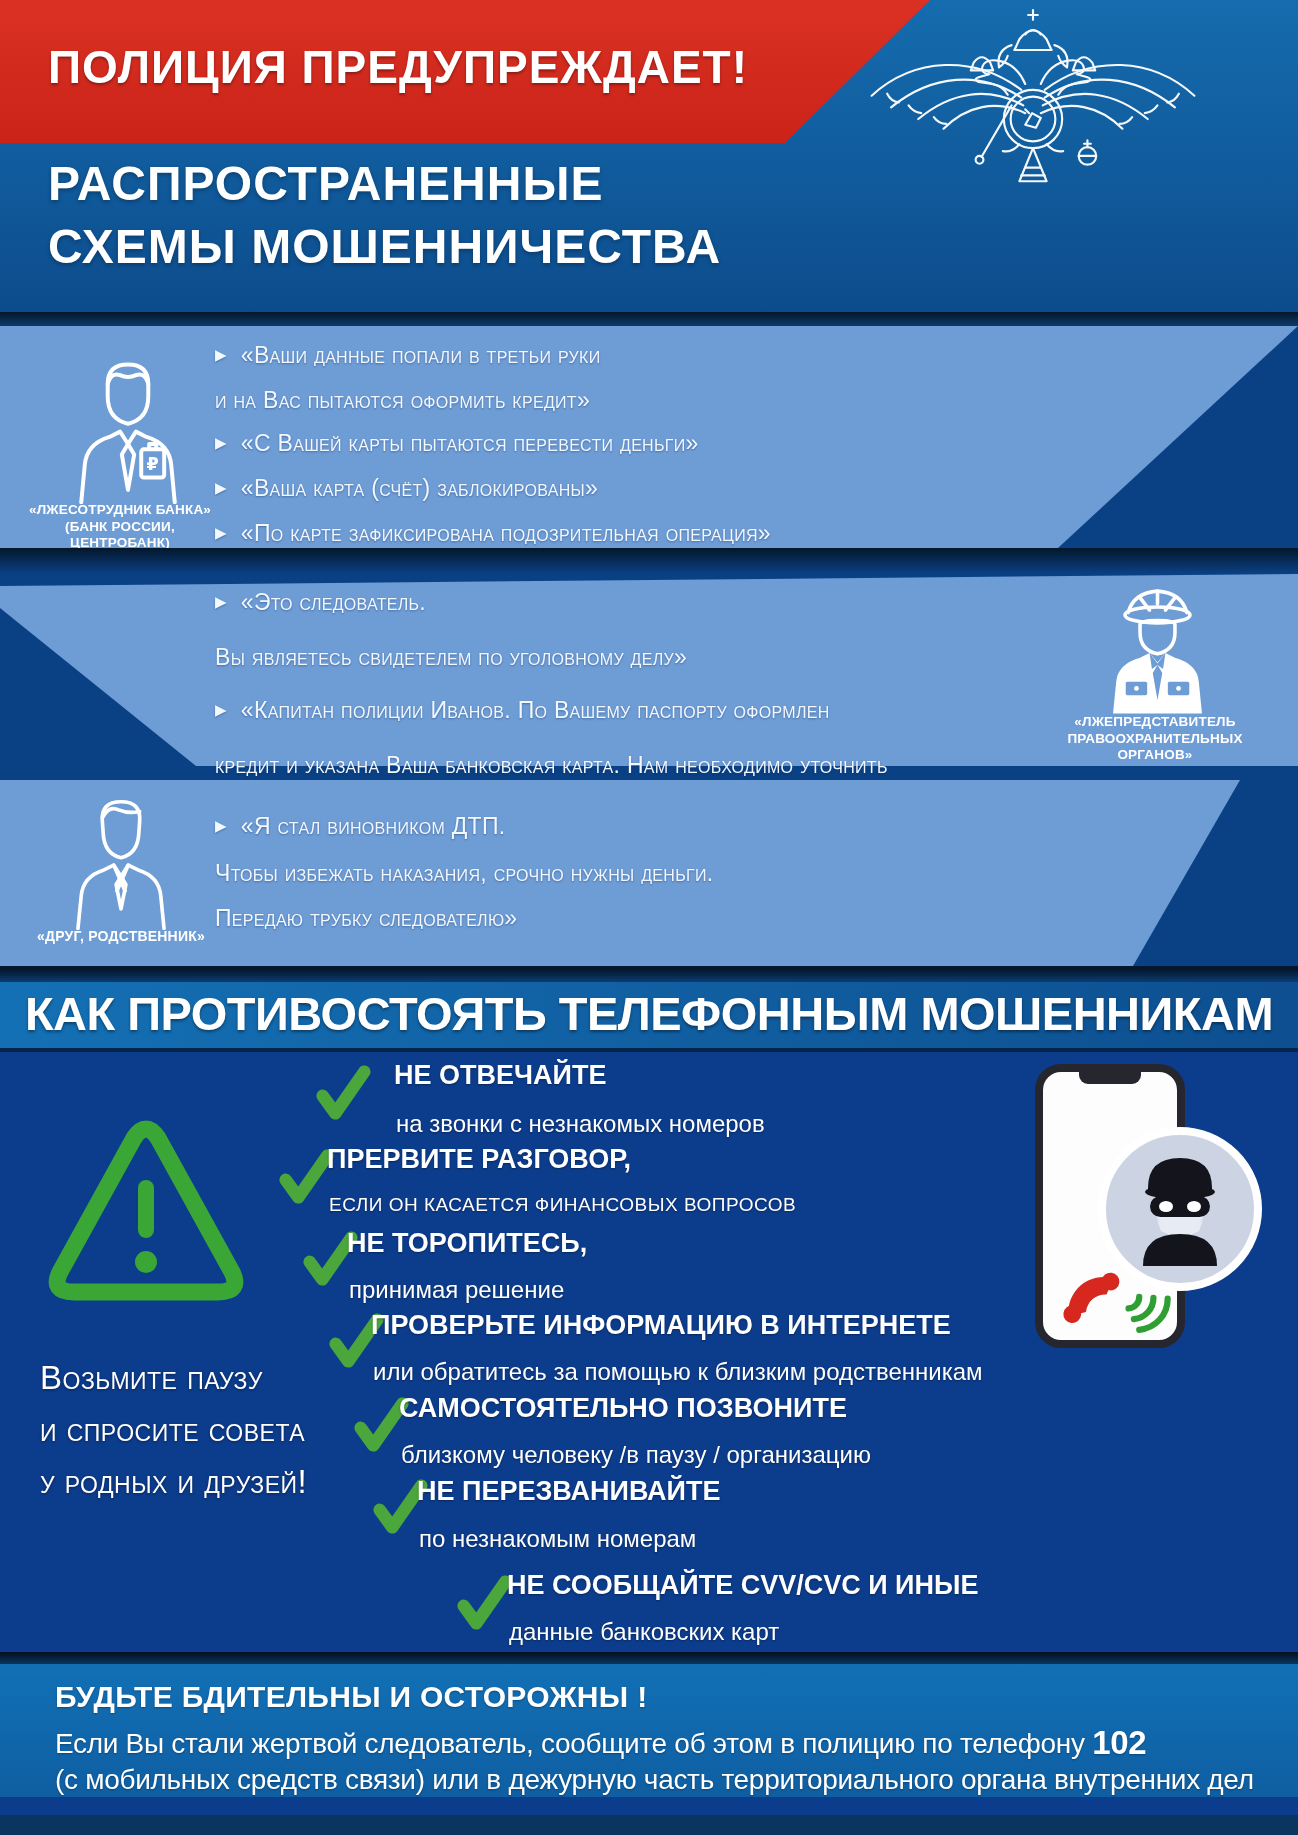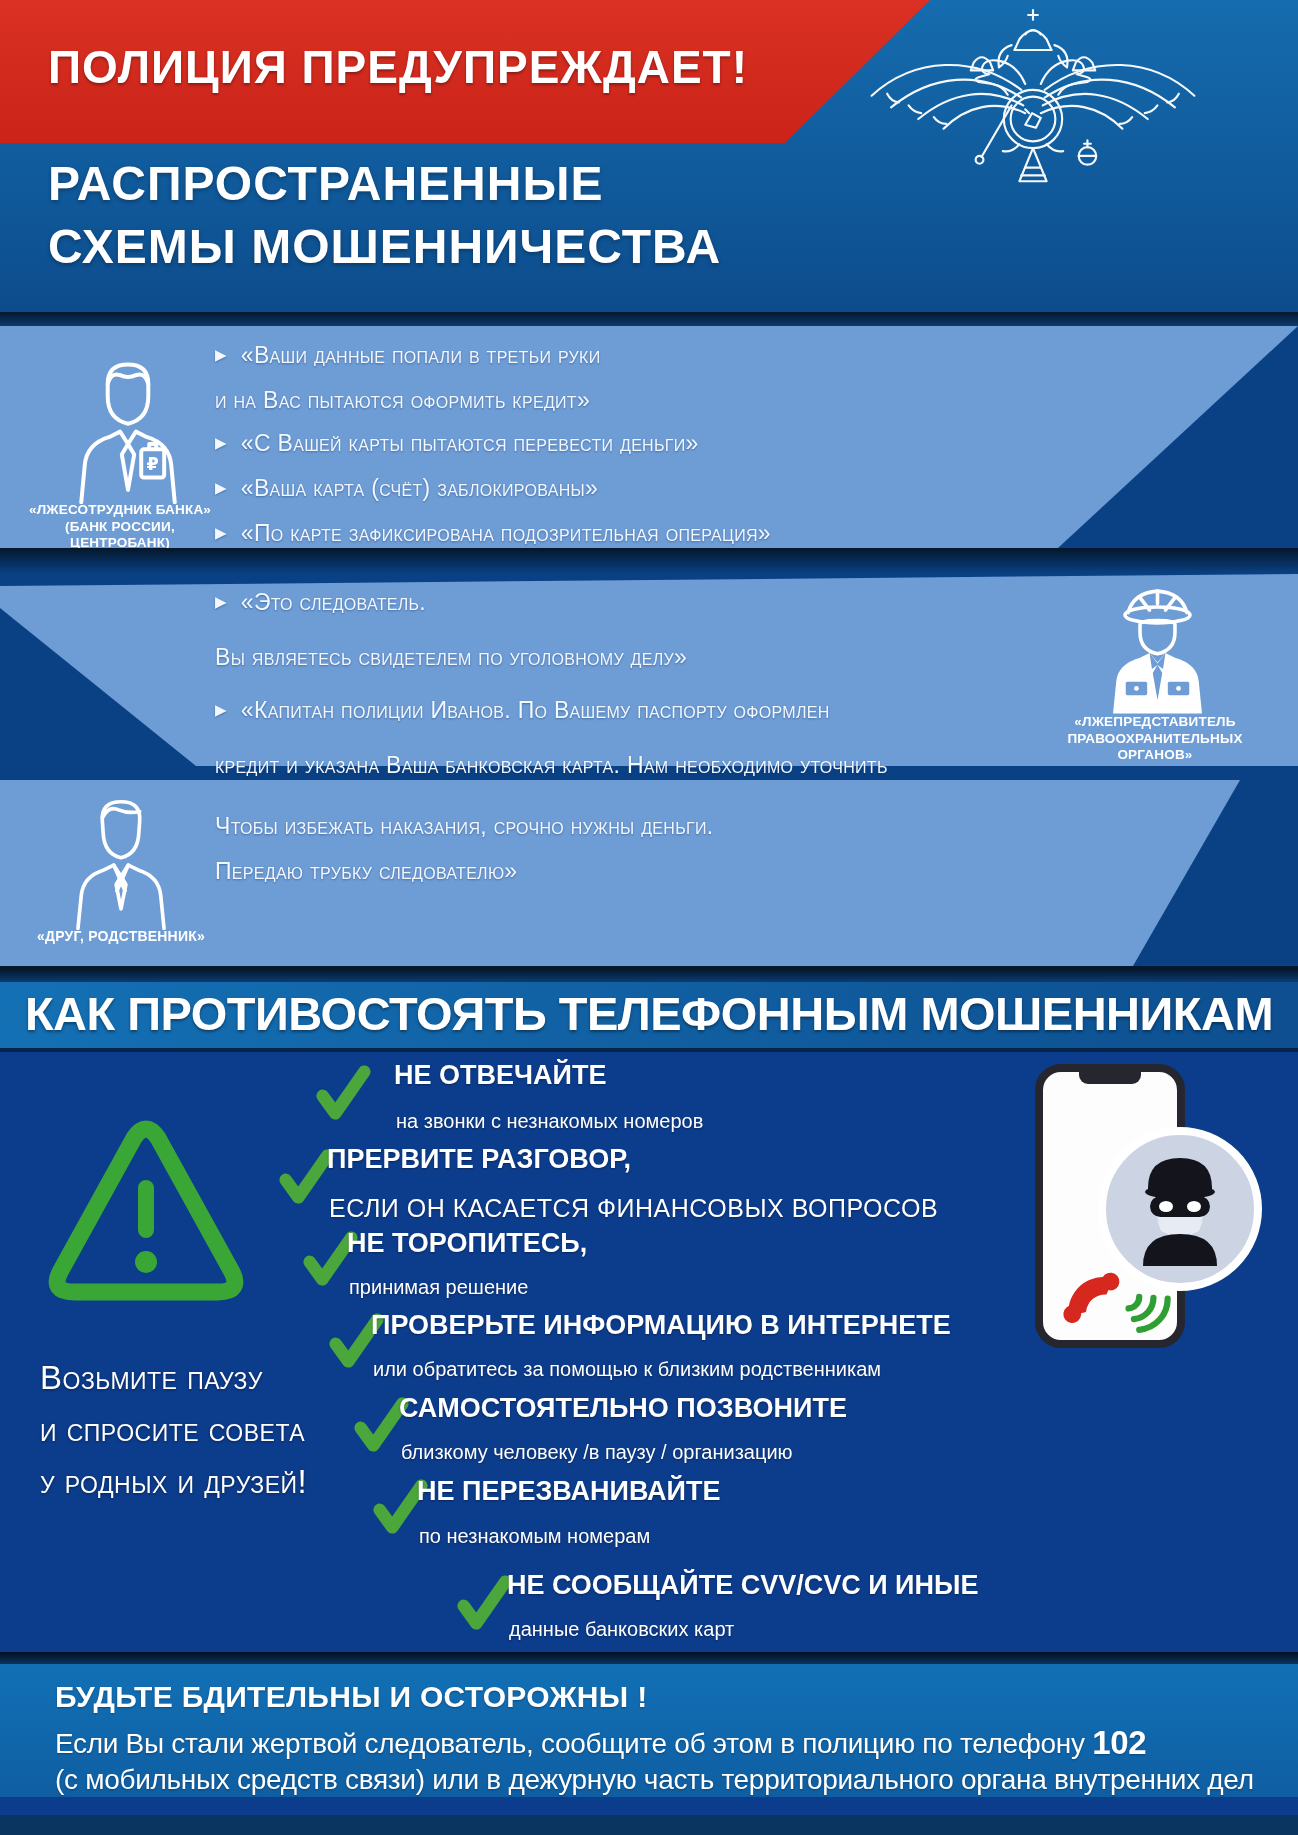--- a/index.html
+++ b/index.html
@@ -56,23 +56,23 @@
   
   .headline{left:0;top:982px;width:1298px;height:66px;
     background:linear-gradient(90deg,#1470b4,#0d4f90);
     border-bottom:4px solid #07254a;text-align:center;}
   .headline div{font-size:47px;font-weight:bold;line-height:64px;
     letter-spacing:-.5px;text-shadow:0 2px 3px rgba(0,0,0,.4);white-space:nowrap;}
 
   
   .cl-label{position:absolute;font-size:27px;font-weight:bold;white-space:nowrap;
     text-shadow:0 1px 2px rgba(0,0,0,.35);}
-  .cl-sub{position:absolute;font-size:20px;white-space:nowrap;
+  .cl-sub{position:absolute;font-size:24px;white-space:nowrap;
     text-shadow:0 1px 2px rgba(0,0,0,.35);}
-  .cl-sub--caps{font-size:25px;letter-spacing:.5px;}
+  .cl-sub--caps{font-size:19px;letter-spacing:.5px;}
   .check-wrap{position:absolute;width:60px;height:60px;}
 
   .pause-note{left:40px;top:1352px;font-size:33px;line-height:52px;
     font-variant:small-caps;letter-spacing:.5px;white-space:nowrap;
     text-shadow:0 1px 3px rgba(0,0,0,.4);}
   .warn-tri{left:46px;top:1112px;width:200px;height:208px;}
 
   
   .phone{left:1035px;top:1064px;width:150px;height:284px;
     background:#fdfdfd;border:8px solid #26262e;border-radius:26px;
@@ -212,20 +212,21 @@
         <path d="M42,32 Q50,16 62,22 Q74,27 88,24"></path>
         <path d="M12,168 L16,128 Q18,104 44,96 L56,90 L65,104 L74,90 L86,96 Q112,104 114,128 L118,168"></path>
         <path d="M56,90 L70,122 M74,90 L60,122"></path>
         <path d="M65,104 l6,10 l-6,30 l-6,-30 z"></path>
       </g>
     </svg>
     <div class="abs scheme-cap" id="scheme-cap-2" style="left:10px;top:148px;width:222px;font-size:14px;">
         <div>«ДРУГ, РОДСТВЕННИК»</div>
       </div>
     <div class="abs scheme-lines s3-lines" id="scheme-lines-2" style="left:215px;top:24px;">
+        <div class="bl"><span class="tri">▶</span>«Я стал виновником ДТП.</div>
         <div class="bl">Чтобы избежать наказания, срочно нужны деньги.</div>
         <div class="bl">Передаю трубку следователю»</div>
       </div>
   </div>
 
   <div class="abs sep sep-b"></div>
 
   <div class="abs headline">
     <div>КАК ПРОТИВОСТОЯТЬ ТЕЛЕФОННЫМ МОШЕННИКАМ</div>
   </div>

